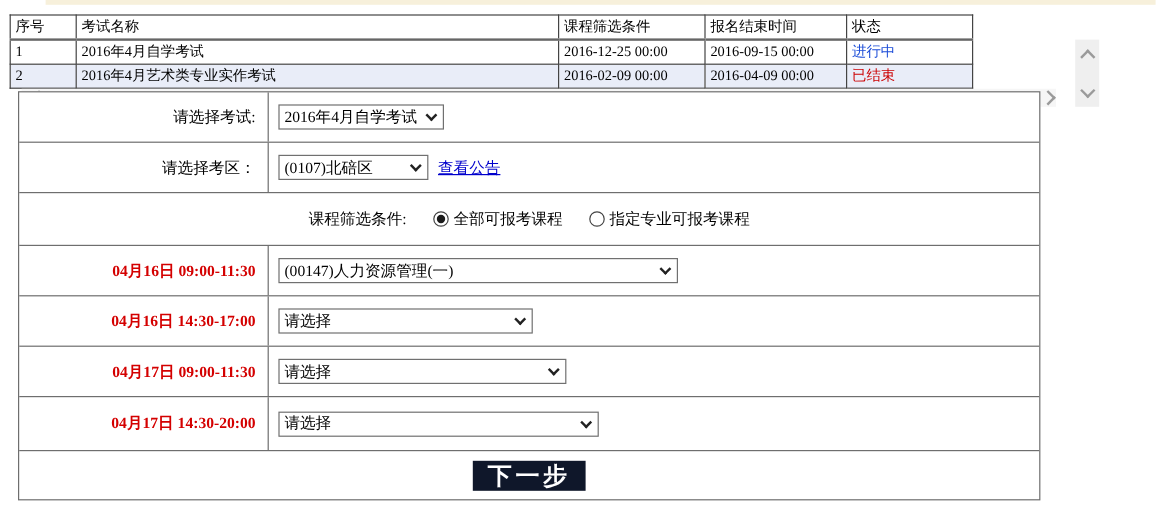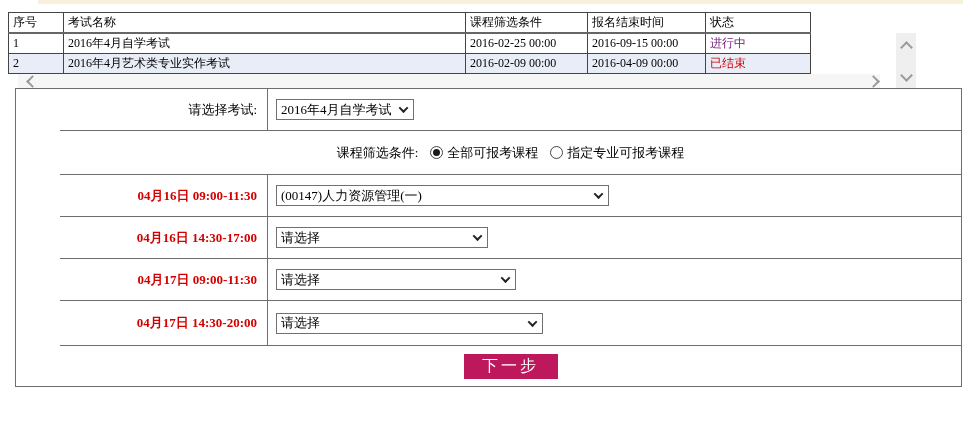--- a/index.html
+++ b/index.html
@@ -20,39 +20,39 @@
     border-collapse:collapse; table-layout:fixed;
     font-size:12px;
     font-family:Liberation Serif, serif;
   }
   .exam-table th, .exam-table td {
     border:1px solid #444; padding:1px 4px; text-align:left;
     font-weight:normal; height:20px; white-space:nowrap; overflow:hidden;
   }
   .exam-table th { border-bottom:2px solid #666; }
   .exam-table tr.alt td { background:#E9EDF8; }
-  .status-running { color:#701a75; }
+  .status-running { color:#1d4ed8; }
   .status-ended { color:#CC0000; }
   .col-seq{width:55px} .col-name{width:402px} .col-start{width:122px} .col-end{width:118px} .col-status{width:105px}
 
   
   .hscroll-track { position:absolute; left:18px; top:74px; width:862px; height:15px; background:#f6f6f6; }
   .vscroll-track { position:absolute; left:896px; top:33px; width:20px; height:56px; background:#efefef;
                    display:flex; flex-direction:column; align-items:center; justify-content:space-around; }
   .chev { display:inline-block; width:9px; height:9px;
           border-right:2px solid #9a9a9a; border-bottom:2px solid #9a9a9a; }
   .chev-up   { transform:rotate(-135deg); }
   .chev-down { transform:rotate(45deg); }
   .chev-left  { position:absolute; left:28px;  top:77px; transform:rotate(135deg); }
   .chev-right { position:absolute; left:869px; top:77px; transform:rotate(-45deg); }
 
   
   .form-box {
-    position:absolute; left:15px; top:88px; width:947px;
-    border:1px solid #6e6e6e; background:#fff; font-size:13px;padding-left:44px;
+    position:absolute; left:15px; top:76px; width:852px;
+    border:1px solid #6e6e6e; background:#fff; font-size:13px;
   }
   .frow { display:flex; border-bottom:1px solid #6e6e6e; align-items:stretch; }
   .frow:last-child { border-bottom:none; }
   .label-cell {
     width:208px; flex:none; border-right:1px solid #6e6e6e;
     display:flex; align-items:center; justify-content:flex-end; padding-right:10px;
   }
   .content-cell { flex:1; display:flex; align-items:center; padding-left:8px; gap:8px; }
   .h42{height:42px} .h44{height:44px} .h45{height:45px} .h40{height:40px}
 
@@ -65,34 +65,34 @@
     padding:0 6px 0 4px; cursor:default;
   }
   .sel .sel-value { white-space:nowrap; overflow:hidden; }
   .sel-arrow { width:7px; height:7px; flex:none; margin-left:8px;
                border-right:2px solid #222; border-bottom:2px solid #222;
                transform:rotate(45deg) translate(-1px,-1px); }
 
   .notice-link { color:#0000CC; text-decoration:underline; cursor:pointer; }
 
   
-  .radio-row-inner { width:100%; display:flex; align-items:center; justify-content:center; gap:6px; }
+  .radio-row-inner { width:100%; display:flex; align-items:center; justify-content:center; gap:16px; }
   .radio { width:13px; height:13px; border:1px solid #444; border-radius:50%;
            background:#fff; position:relative; display:inline-block; flex:none; }
   .radio[data-checked="true"]::after {
     content:""; position:absolute; left:2px; top:2px; right:2px; bottom:2px;
     background:#1a1a1a; border-radius:50%;
   }
   .radio-group { display:flex; align-items:center; gap:4px; margin-left:6px;text-align:right; }
 
   
   .btn-row-inner { width:100%; display:flex; justify-content:center; align-items:center; }
   .next-btn {
-    width:94px; height:25px; background:#be185d; color:#fff; border:none;
-    font-family:inherit; font-size:16px; font-weight:normal; letter-spacing:3px;
+    width:94px; height:25px; background:#0f172a; color:#fff; border:none;
+    font-family:inherit; font-size:20px; font-weight:bold; letter-spacing:3px;
     display:flex; align-items:center; justify-content:center; cursor:pointer;
   }
 </style>
 </head>
 <body>
 
 <div class="screen">
 
   <div class="top-strip"></div>
 
@@ -110,21 +110,21 @@
         <th>考试名称</th>
         <th>课程筛选条件</th>
         <th>报名结束时间</th>
         <th>状态</th>
       </tr>
     </thead>
     <tbody>
       <tr>
         <td>1</td>
         <td>2016年4月自学考试</td>
-        <td>2016-02-25 00:00</td>
+        <td>2016-12-25 00:00</td>
         <td>2016-09-15 00:00</td>
         <td class="status-running">进行中</td>
       </tr>
       <tr class="alt">
         <td>2</td>
         <td>2016年4月艺术类专业实作考试</td>
         <td>2016-02-09 00:00</td>
         <td>2016-04-09 00:00</td>
         <td class="status-ended">已结束</td>
       </tr>
@@ -144,20 +144,30 @@
     <div class="frow h42">
       <div class="label-cell">请选择考试:</div>
       <div class="content-cell">
         <div class="sel" style="width:138px">
           <span class="sel-value">2016年4月自学考试</span>
           <span class="sel-arrow"></span>
         </div>
       </div>
     </div>
 
+    <div class="frow h42">
+      <div class="label-cell">请选择考区：</div>
+      <div class="content-cell">
+        <div class="sel" style="width:125px">
+          <span class="sel-value">(0107)北碚区</span>
+          <span class="sel-arrow"></span>
+        </div>
+        <a class="notice-link">查看公告</a>
+      </div>
+    </div>
 
     <div class="frow h44">
       <div class="radio-row-inner">
         <span>课程筛选条件:</span>
         <span class="radio-group">
           <span class="radio" data-checked="true"></span>
           <span>全部可报考课程</span>
         </span>
         <span class="radio-group">
           <span class="radio" data-checked="false"></span>

